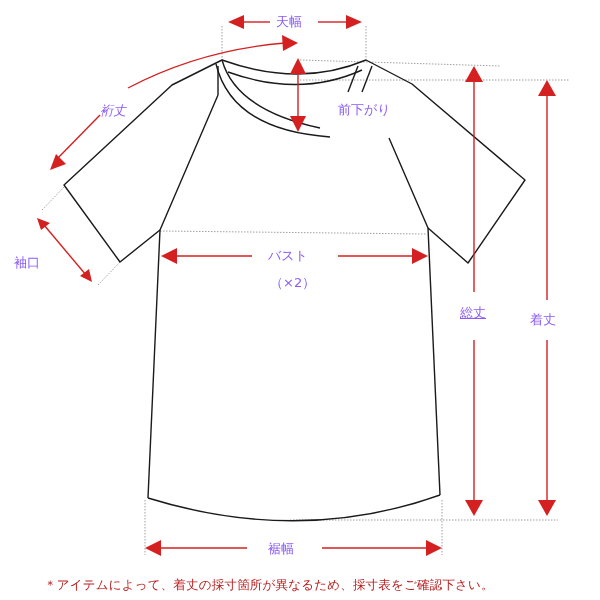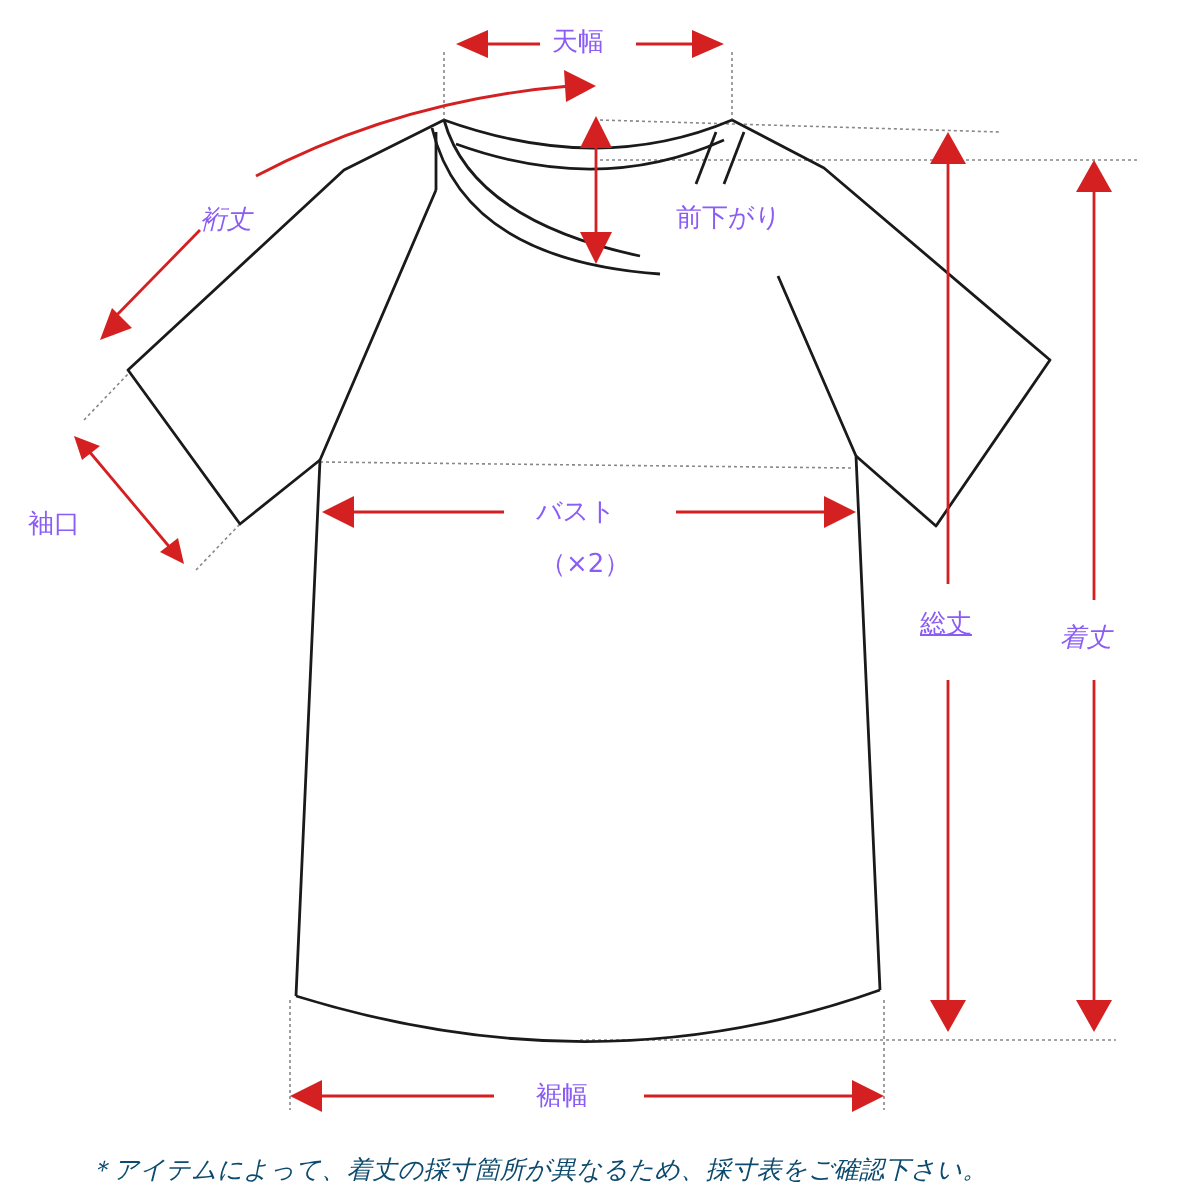--- a/index.html
+++ b/index.html
@@ -1,20 +1,20 @@
 <!DOCTYPE html>
 <html><head>
   <meta charset="utf-8">
   <style>
     html, body { margin: 0; padding: 0; background: #ffffff; }
     body { width: 600px; height: 600px; position: relative; overflow: hidden;
            font-family: "DejaVu Sans", "Liberation Sans", sans-serif; color: #222; }
     #diagram { position: absolute; left: 0; top: 0; width: 600px; height: 600px; }
     .lbl { position: absolute; font-size: 13px; color: #8b5cf6; white-space: nowrap; line-height: 1; }
-    .note { position: absolute; left: 44px; top: 577px; font-size: 12.5px; color: #0c4a6e; white-space: nowrap; letter-spacing: 0.2px; font-style: italic; }
+    .note { position: absolute; left: 44px; top: 577px; font-size: 12.5px; color: #b91c1c; white-space: nowrap; letter-spacing: 0.2px; }
     .outline { fill: none; stroke: #1a1a1a; stroke-width: 1.4; stroke-linejoin: round; }
     .guide { fill: none; stroke: #888; stroke-width: 0.8; stroke-dasharray: 1.5 1.5; }
     .meas { fill: none; stroke: #d42020; stroke-width: 1.4; }
     .head { fill: #d42020; stroke: none; }
   </style>
 </head>
 <body>
 
 <svg id="diagram" viewBox="0 0 600 600" xmlns="http://www.w3.org/2000/svg">
 
@@ -113,16 +113,16 @@
   </g>
 </svg>
 
 <span class="lbl" style="left:276px; top:15px;">天幅</span>
 <span class="lbl" style="left:320px; top:103px;margin-left:18px;">前下がり</span>
 <span class="lbl" style="left:100px; top:104px;font-style:italic;">裄丈</span>
 <span class="lbl" style="left:14px; top:256px;">袖口</span>
 <span class="lbl" style="left:268px; top:250px;font-family:Liberation Mono, monospace;">バスト</span>
 <span class="lbl" style="left:270px; top:276px;">（×2）</span>
 <span class="lbl" style="left:460px; top:306px;text-decoration:underline;">総丈</span>
-<span class="lbl" style="left:530px; top:313px;font-style:italic;">着丈</span>
+<span class="lbl" style="left:530px; top:313px;">着丈</span>
 <span class="lbl" style="left:268px; top:542px;text-align:center;">裾幅</span>
 
 <div class="note">＊アイテムによって、着丈の採寸箇所が異なるため、採寸表をご確認下さい。</div>
 
 </body></html>

